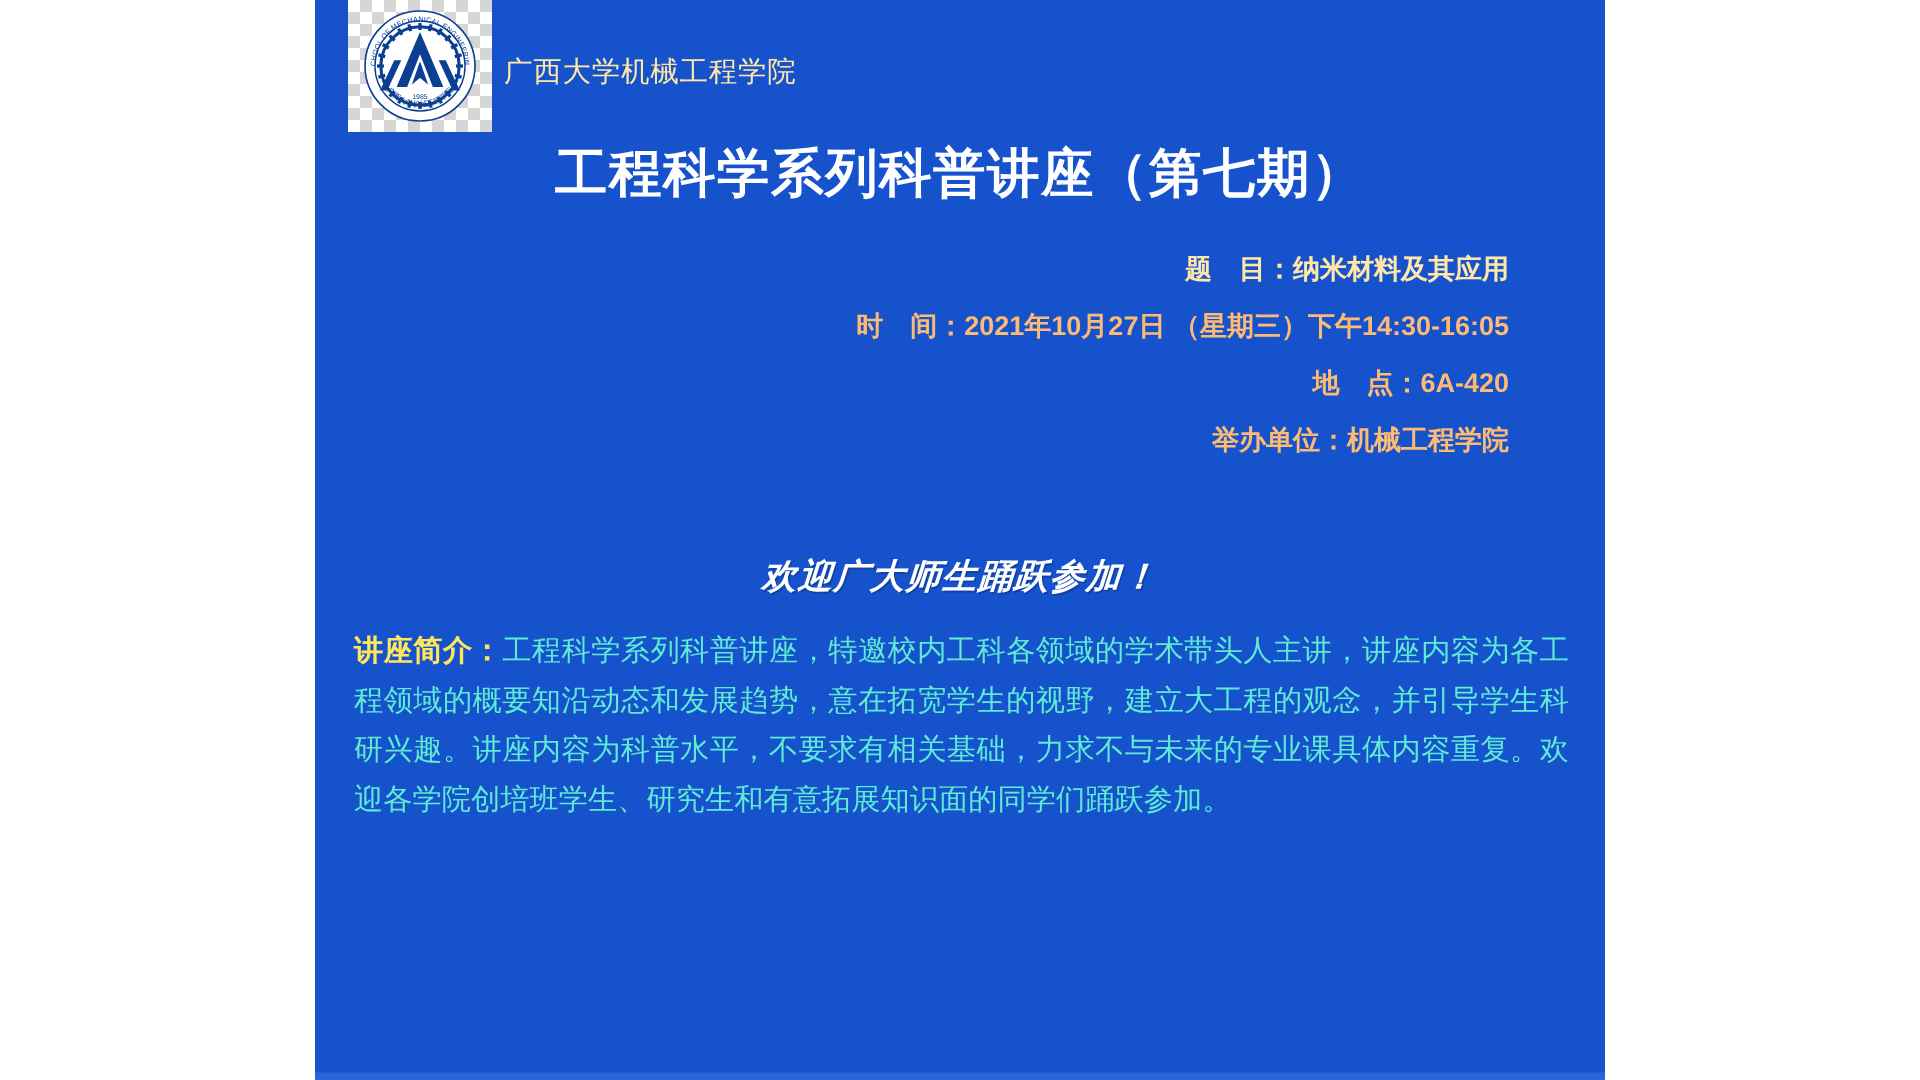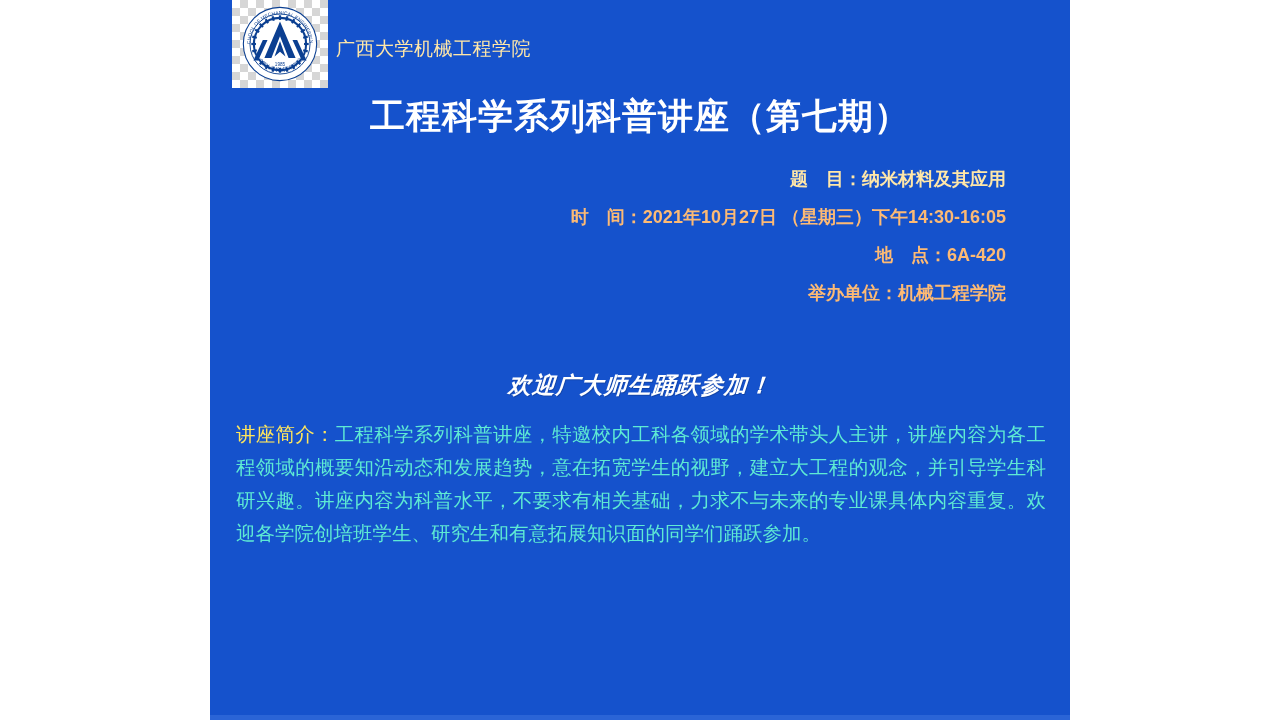--- a/index.html
+++ b/index.html
@@ -139,21 +139,21 @@
     top: 418px;
     width: 810px;
     font-size: 19.5px;
     line-height: 33px;
     color: #ffffff;
     text-align: justify;
     text-justify: inter-ideograph;
   }
   .description .desc-label {
     color: #FFE65C;
-    font-weight: normal;
+    font-weight: bold;
   }
   .description .desc-body {
     color: #5eead4;
     font-weight: normal;
   }
 </style>
 </head>
 <body>
 
 <div id="poster-root">

